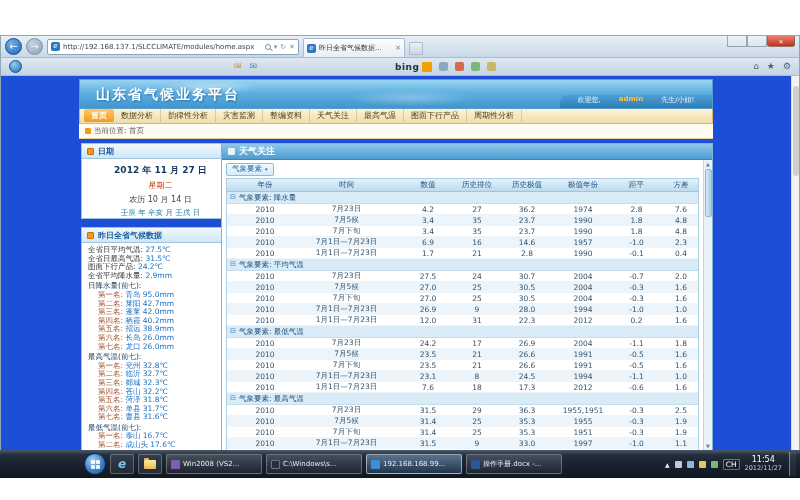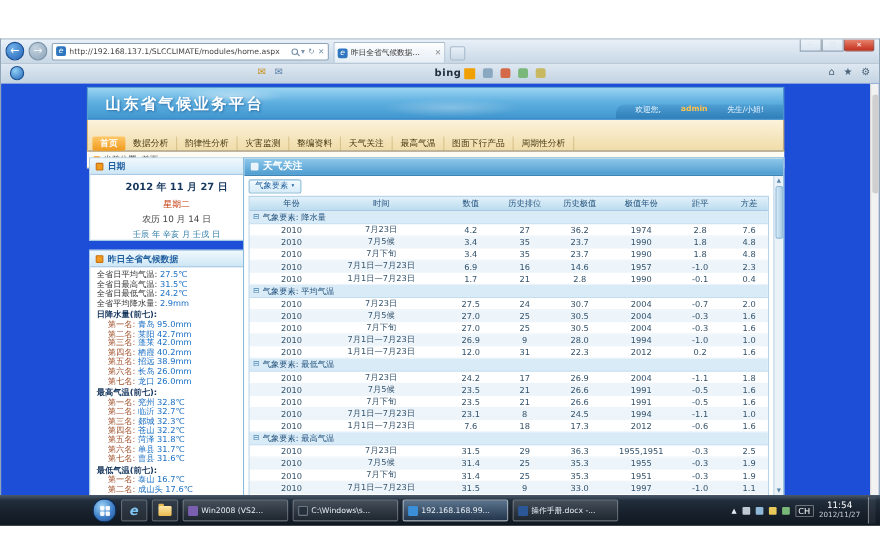--- a/index.html
+++ b/index.html
@@ -44,21 +44,21 @@
 .site{position:absolute;left:78px;top:3px;width:634px;height:372px}
 
 .banner{position:relative;height:30px;border:1px solid #57A0CE;overflow:hidden;
  background:radial-gradient(ellipse 70px 10px at 130px 7px,rgba(255,255,255,.4),transparent 70%),
             radial-gradient(ellipse 90px 12px at 330px 18px,rgba(255,255,255,.28),transparent 70%),
             linear-gradient(180deg,#9AD4F2 0%,#5FB0E0 45%,#3F96CE 100%)}
 .site-title{position:absolute;left:16px;top:6px;font-size:14px;font-weight:bold;color:#fff;letter-spacing:2px;text-shadow:1px 1px 2px rgba(20,80,140,.6)}
 .welcome{position:absolute;right:0;bottom:0;height:13px;width:152px;background:linear-gradient(180deg,#4E9FD4,#2F7EB8);border-radius:8px 0 0 0;display:flex;align-items:flex-start;justify-content:center;gap:18px;font-size:7px;color:#EAF6FF;white-space:nowrap}
 .wuser{color:#FFC24A;font-weight:bold}
 
-.mainnav{height:29px;background:linear-gradient(180deg,#FCF3DC,#F0DCA8);border:1px solid #D8B86A;border-top:none;display:flex;align-items:flex-end;padding-left:4px}
+.mainnav{height:15px;background:linear-gradient(180deg,#FCF3DC,#F0DCA8);border:1px solid #D8B86A;border-top:none;display:flex;align-items:flex-start;padding-left:4px}
 .nav-item{font-size:8px;color:#4A3A14;padding:1px 7px;border-right:1px solid rgba(170,140,70,.35);cursor:pointer;white-space:nowrap}
 .nav-item.active{background:linear-gradient(180deg,#FFC868,#F09A1E);color:#fff;border-radius:2px;border-right:none;font-weight:bold}
 
 .crumbrow{height:15px;background:#FEFBF3;border-bottom:1px solid #E8CE96;display:flex;align-items:center;font-size:7.5px;color:#555;padding:0 6px;gap:3px}
 .crumb-ic{width:6px;height:6px;background:#F09A1E;border-radius:1px;flex:0 0 auto}
 .crumb-right{margin-left:auto;display:flex;gap:14px;color:#9C5A1E;white-space:nowrap}
 
 .content{position:absolute;top:64px;left:0;right:0;bottom:0}
 .sidebar{position:absolute;left:2px;top:0;width:159px;bottom:0;overflow:hidden}
 .spanel{border:1px solid #9FC4E0;background:#fff}
@@ -68,21 +68,21 @@
 .datebd{padding:5px 4px;text-align:center}
 .dline1{font-size:9px;font-weight:bold;color:#16365C;white-space:nowrap}
 .dline2{font-size:8px;color:#C03000;margin-top:3px}
 .dline3{font-size:8px;color:#444;margin-top:3px}
 .dline4{font-size:7.5px;color:#2E7DA8;margin-top:3px;white-space:nowrap}
 .spanel.climate{height:224px;overflow:hidden}
 .climbd{padding:3px 3px 0 6px;font-size:7.5px;line-height:8.6px}
 .sumline{white-space:nowrap}
 .slabel{color:#333}
 .sval{color:#1A6FC4}
-.rtitle{color:#16365C;font-weight:bold;margin-top:2px}
+.rtitle{color:#16365C;font-weight:normal;margin-top:2px}
 .rline{padding-left:10px;white-space:nowrap}
 .rrank{color:#A0522D}
 .rtext{color:#1A6FC4}
 
 .main-panel{position:absolute;left:142px;top:0;right:0;bottom:0;border:1px solid #7FB4D8;background:#fff;overflow:hidden}
 .panel-hd{height:16px;background:linear-gradient(180deg,#8FC8EA,#4D9CD0);display:flex;align-items:center;gap:4px;padding:0 6px;font-size:9px;font-weight:bold;color:#fff;border-bottom:1px solid #3E86B8}
 .hd-ic{width:7px;height:7px;background:#fff;border-radius:1px;opacity:.85;flex:0 0 auto}
 .panel-bd{position:absolute;top:16px;left:0;right:9px;bottom:0;overflow:hidden;background:#fff}
 .filter-row{height:18px;display:flex;align-items:center;padding:0 4px}
 .filter-btn{height:13px;background:linear-gradient(180deg,#F2FAFE,#D6EBF8);border:1px solid #8ABCD8;border-radius:2px;font-size:7.5px;color:#1F5E9E;display:flex;align-items:center;gap:3px;padding:0 5px;font-family:inherit;cursor:pointer}
@@ -241,21 +241,21 @@
               <div class="spanel-hd">
                 <span class="cal-ic"></span>
                 <span>昨日全省气候数据</span>
               </div>
               <div class="climbd">
 
                   <div class="sumline"><span class="slabel">全省日平均气温:</span> <span class="sval">27.5℃</span></div>
 
                   <div class="sumline"><span class="slabel">全省日最高气温:</span> <span class="sval">31.5℃</span></div>
 
-                  <div class="sumline"><span class="slabel">全省日最低气温:</span> <span class="sval">24.2℃</span></div>
+                  <div class="sumline"><span class="slabel">图面下行产品:</span> <span class="sval">24.2℃</span></div>
 
                   <div class="sumline"><span class="slabel">全省平均降水量:</span> <span class="sval">2.9mm</span></div>
 
                   <div class="rsection">
                     <div class="rtitle">日降水量(前七):</div>
 
                       <div class="rline"><span class="rrank">第一名:</span> <span class="rtext">青岛 95.0mm</span></div>
 
                       <div class="rline"><span class="rrank">第二名:</span> <span class="rtext">莱阳 42.7mm</span></div>
 

